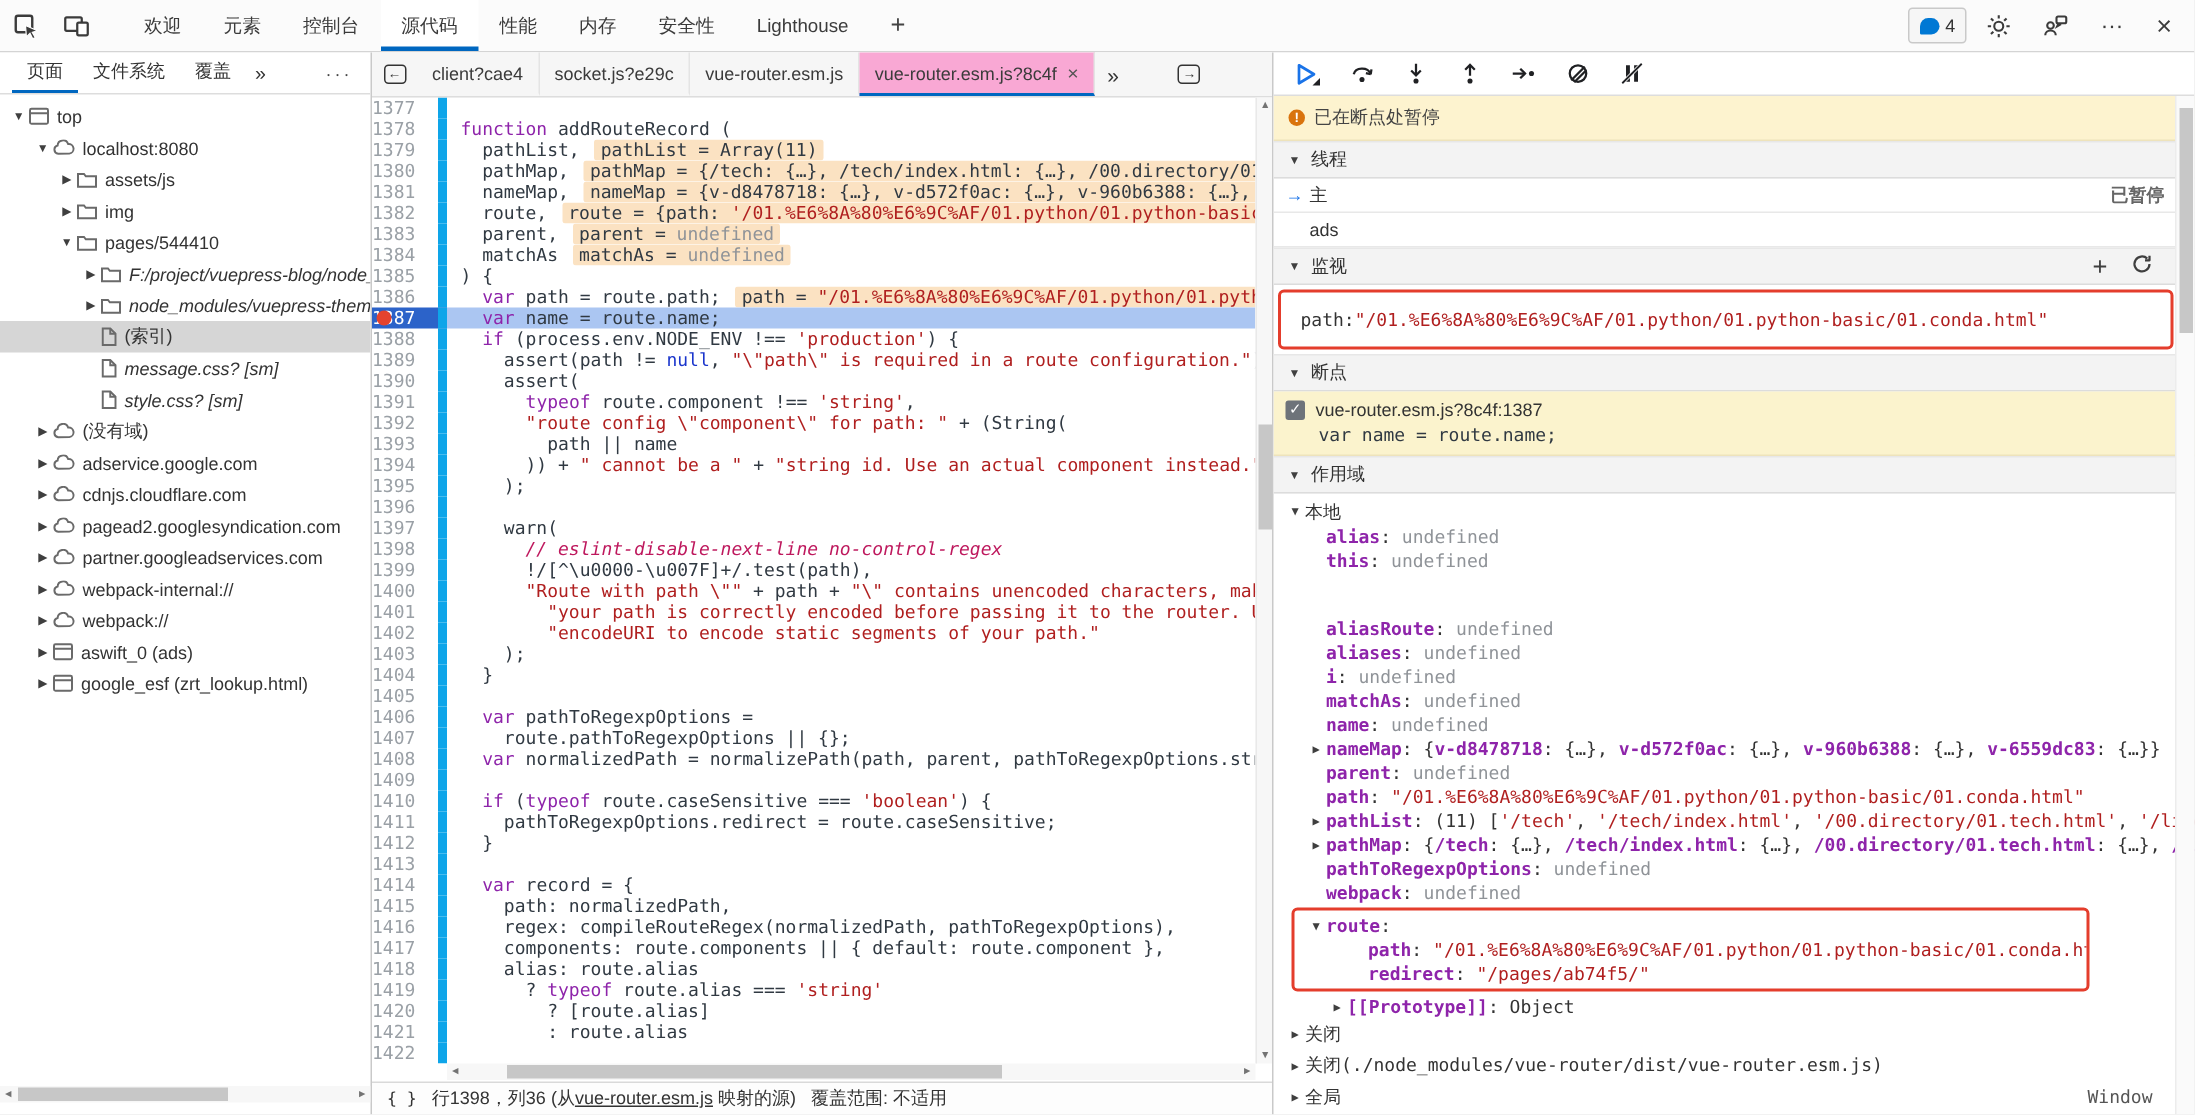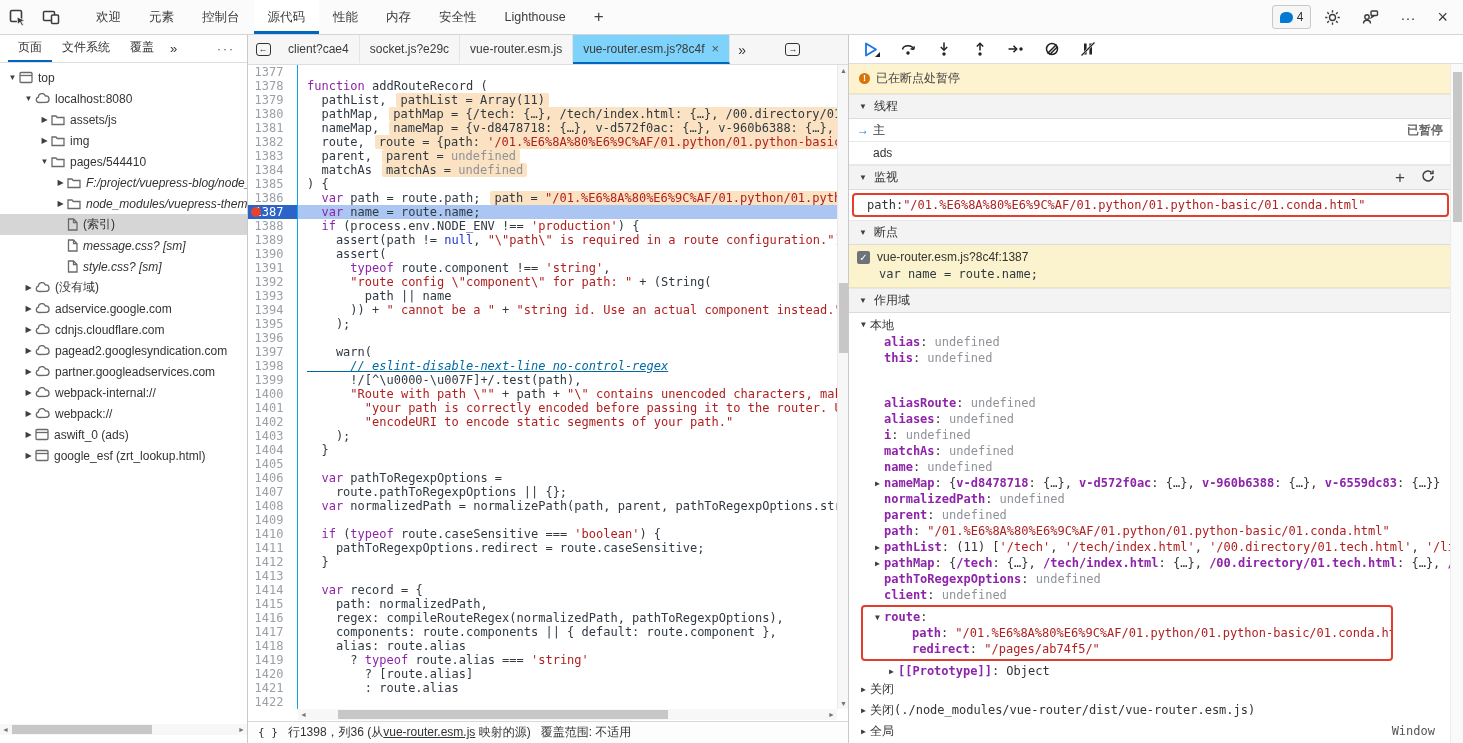--- a/index.html
+++ b/index.html
@@ -43,35 +43,35 @@
   .tree-ico { flex:none; margin-right:5px; display:flex; }
   .tree-lbl.italic { font-style:italic; }
 
   
   .etabs { height:30px; border-bottom:1px solid #ddd; background:#f6f6f6; display:flex; align-items:stretch; }
   .e-iconbtn { width:30px; display:flex; align-items:center; justify-content:center; cursor:pointer; }
   .sq-ico { width:15px; height:13px; border:1.6px solid #333; border-radius:3px; font-size:9px; line-height:10px;
             text-align:center; color:#333; font-weight:bold; }
   .etab { padding:0 10px; display:flex; align-items:center; gap:7px; color:#3b3b3b; border-right:1px solid #e4e4e4;
           cursor:pointer; border-bottom:2px solid transparent; }
-  .etab.active { background:#7dd3fc; border-bottom-color:#0067c0; }
+  .etab.active { background:#f9a8d4; border-bottom-color:#0067c0; }
   .etab .x { font-size:13px; color:#555; }
   .e-chevron { padding:0 8px; display:flex; align-items:center; font-size:14px; cursor:pointer; }
 
   
   .code { position:absolute; top:30px; left:0; right:11px; height:644px; overflow:hidden;
           font-size:12px; }
   .code-line { display:flex; height:14px; line-height:14px; }
-  .gutter { width:50px; flex:none; text-align:center; padding-right:7px; color:#9aa0a6;
-            position:relative; border-right:1px solid #0ea5e9; }
+  .gutter { width:50px; flex:none; text-align:left; padding-right:7px; color:#9aa0a6;
+            position:relative; border-right:6px solid #0ea5e9; }
   .code-line.cur .gutter { background:#2c63c9; color:#fff; }
   .bp-dot { position:absolute; left:3px; top:2px; width:10px; height:10px; border-radius:50%; background:#e5432e; }
   .lcontent { flex:1; white-space:pre; overflow:hidden; padding-left:9px; color:#303942; }
   .code-line.cur .lcontent { background:#abc6f2; }
-  .tk-kw { color:#8e24aa; } .tk-str { color:#b01f1f; } .tk-cmt { color:#0369a1; font-style:italic;text-decoration:underline; }
+  .tk-kw { color:#8e24aa; } .tk-str { color:#b01f1f; } .tk-cmt { color:#be185d; font-style:italic; }
   .tk-num { color:#1a35cc; } .tk-prop { color:#8e24aa; font-weight:bold; } .tk-undef { color:#8f9398; }
   .eval-badge { background:#fbe2c2; border-radius:2px; padding:0 4px; margin-left:10px; }
 
   
   .editor-vscroll { position:absolute; top:30px; right:0; width:11px; height:644px; background:#f7f7f7;
                     border-left:1px solid #e9e9e9; }
   .editor-vscroll .arr { position:absolute; left:0; width:11px; height:11px; font-size:7px; color:#737373; text-align:center; line-height:11px; }
   .editor-vscroll .thumb { position:absolute; left:1px; width:9px; top:218px; height:70px; background:#c7c7c7; }
   .hscroll { position:absolute; height:11px; background:#f7f7f7; }
   .hscroll .arr { position:absolute; top:0; width:11px; font-size:7px; color:#737373; text-align:center; line-height:11px; }
@@ -97,21 +97,21 @@
   .sec-head { height:25px; background:#f3f3f3; border-bottom:1px solid #dcdcdc; border-top:1px solid #e7e7e7;
               display:flex; align-items:center; gap:7px; padding:0 10px; }
   .sec-arrow { font-size:8px; color:#3f3f3f; }
   .sec-actions { margin-left:auto; display:flex; align-items:center; gap:16px; padding-right:18px; }
   .sec-actions .act { font-size:17px; color:#3f3f3f; cursor:pointer; line-height:1; }
   .thread-row { height:23px; display:flex; align-items:center; border-bottom:1px solid #e8e8e8; padding:0 20px 0 8px; }
   .thread-arrow { width:16px; color:#1a73e8; font-weight:bold; }
   .thread-status { margin-left:auto; color:#666;font-weight:bold; }
   .watch-wrap { padding:3px 14px 3px 3px; }
   .red-box { border:2px solid #e43d2c; border-radius:4px; }
-  .watch-row { height:20px; display:flex; align-items:center; padding-left:13px; white-space:nowrap; overflow:hidden; }
+  .watch-row { height:36px; display:flex; align-items:center; padding-left:13px; white-space:nowrap; overflow:hidden; }
   .bp-item { background:#fbf3cd; padding:5px 0 6px 8px; border-bottom:1px solid #eee3bb; }
   .bp-line1 { display:flex; align-items:center; gap:7px; }
   .bp-check { width:13px; height:13px; background:#6e737a; border-radius:2px; color:#fff; font-size:10px;
               line-height:13px; text-align:center; flex:none; cursor:pointer; }
   .bp-code { padding-left:22px; margin-top:3px; color:#303942; }
   .scope-row { height:16px; line-height:16px; display:flex; white-space:nowrap; overflow:hidden; font-size:12px; }
   .scope-row .tw-arrow { margin-top:1px; }
   .scope-label-row { height:18px; line-height:18px; display:flex; }
   .closure-row { height:21px; line-height:21px; display:flex; align-items:center; }
   .global-val { margin-left:auto; padding-right:28px; color:#555; }
@@ -742,45 +742,41 @@
         <div class="scope-row" style="padding-left: 22px;">
           <span class="tw-arrow"></span>
           <span><span class="tk-prop">name</span><span>: </span><span class="tk-undef">undefined</span></span>
         </div>
         <div class="scope-row" style="padding-left: 22px;">
           <span class="tw-arrow">▶</span>
           <span><span class="tk-prop">nameMap</span><span>: {</span><span class="tk-prop">v-d8478718</span><span>: {…}, </span><span class="tk-prop">v-d572f0ac</span><span>: {…}, </span><span class="tk-prop">v-960b6388</span><span>: {…}, </span><span class="tk-prop">v-6559dc83</span><span>: {…}}</span></span>
         </div>
         <div class="scope-row" style="padding-left: 22px;">
           <span class="tw-arrow"></span>
-          <span><span class="tk-prop">normalizedPath</span><span>: </span><span class="tk-undef">undefined</span></span>
-        </div>
-        <div class="scope-row" style="padding-left: 22px;">
-          <span class="tw-arrow"></span>
           <span><span class="tk-prop">parent</span><span>: </span><span class="tk-undef">undefined</span></span>
         </div>
         <div class="scope-row" style="padding-left: 22px;">
           <span class="tw-arrow"></span>
           <span><span class="tk-prop">path</span><span>: </span><span class="tk-str">"/01.%E6%8A%80%E6%9C%AF/01.python/01.python-basic/01.conda.html"</span></span>
         </div>
         <div class="scope-row" style="padding-left: 22px;">
           <span class="tw-arrow">▶</span>
           <span><span class="tk-prop">pathList</span><span>: (11) [</span><span class="tk-str">'/tech'</span><span>, </span><span class="tk-str">'/tech/index.html'</span><span>, </span><span class="tk-str">'/00.directory/01.tech.html'</span><span>, </span><span class="tk-str">'/life'</span></span>
         </div>
         <div class="scope-row" style="padding-left: 22px;">
           <span class="tw-arrow">▶</span>
           <span><span class="tk-prop">pathMap</span><span>: {</span><span class="tk-prop">/tech</span><span>: {…}, </span><span class="tk-prop">/tech/index.html</span><span>: {…}, </span><span class="tk-prop">/00.directory/01.tech.html</span><span>: {…}, </span><span class="tk-prop">/life</span></span>
         </div>
         <div class="scope-row" style="padding-left: 22px;">
           <span class="tw-arrow"></span>
           <span><span class="tk-prop">pathToRegexpOptions</span><span>: </span><span class="tk-undef">undefined</span></span>
         </div>
         <div class="scope-row" style="padding-left: 22px;">
           <span class="tw-arrow"></span>
-          <span><span class="tk-prop">client</span><span>: </span><span class="tk-undef">undefined</span></span>
+          <span><span class="tk-prop">webpack</span><span>: </span><span class="tk-undef">undefined</span></span>
         </div>
         <div class="red-box route-box">
           <div class="scope-row" style="padding-left: 8px;">
             <span class="tw-arrow">▼</span>
             <span><span class="tk-prop">route</span><span>:</span></span>
           </div>
           <div class="scope-row" style="padding-left: 36px;">
             <span class="tw-arrow"></span>
             <span><span class="tk-prop">path</span><span>: </span><span class="tk-str">"/01.%E6%8A%80%E6%9C%AF/01.python/01.python-basic/01.conda.html"</span></span>
           </div>

